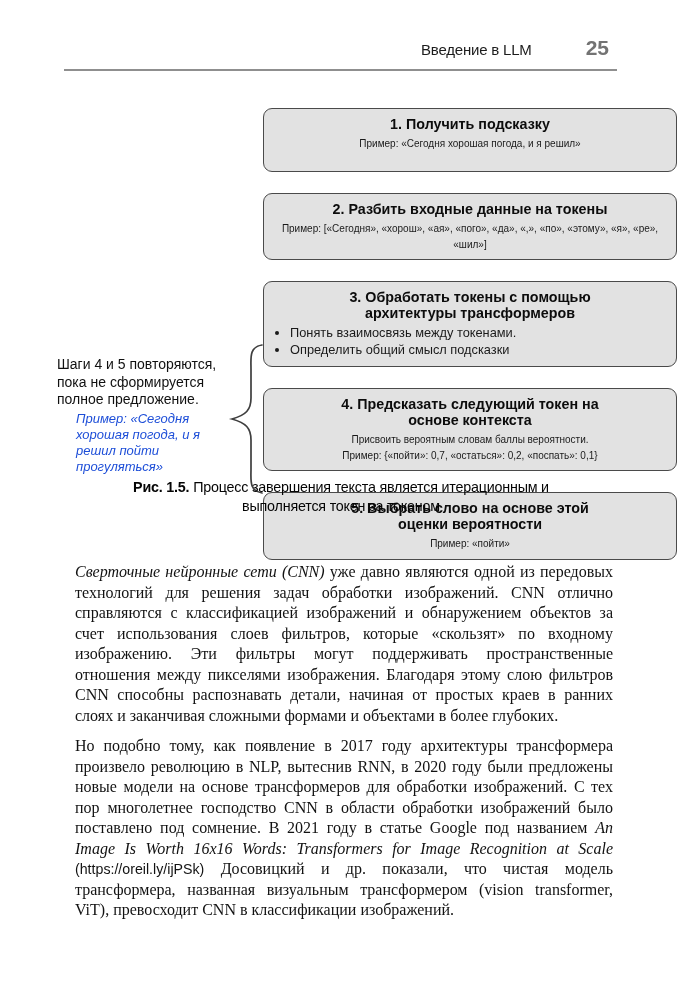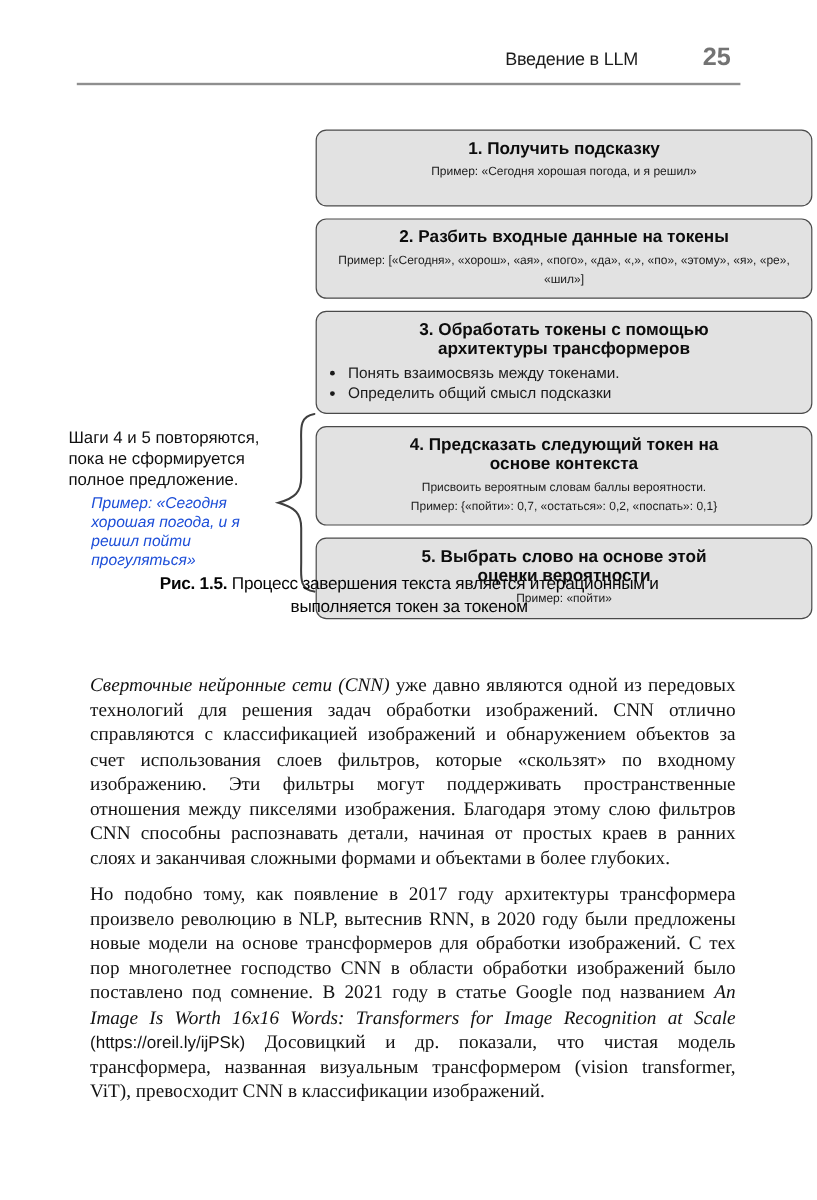--- a/index.html
+++ b/index.html
@@ -7,21 +7,21 @@
     position:relative;width:681px;height:1000px;background:#ffffff;
     outline:1px solid #ececec;overflow:hidden;
     font-family:"Liberation Sans","DejaVu Sans",sans-serif;color:#161616;
   }
   
   .header{position:absolute;top:36px;right:72px;display:flex;align-items:baseline;gap:54px;}
   .chapter-title{font-size:15px;color:#1c1c1c;letter-spacing:-0.2px;}
   .page-number{font-size:21px;font-weight:700;color:#737373;}
   .rule{position:absolute;top:69px;left:64px;width:553px;height:2px;background:#8f8f8f;}
   
-  .steps{position:absolute;left:263px;top:108px;width:414px;display:flex;flex-direction:column;gap:10px;}
+  .steps{position:absolute;left:263px;top:108px;width:414px;display:flex;flex-direction:column;gap:21px;}
   .step-box{
     box-sizing:border-box;background:#e2e2e2;border:1.6px solid #4a4a4a;border-radius:9px;
     padding:6px 10px 7px;min-height:64px;
   }
   .step-title{font-weight:700;font-size:14.3px;line-height:16px;text-align:center;color:#0c0c0c;margin:1px auto 4px;}
   .step-title.t3{max-width:272px;}
   .step-title.t4{max-width:300px;}
   .step-title.t5{max-width:240px;}
   .step-body{font-size:10px;line-height:15.5px;color:#1a1a1a;text-align:center;}
   .step-bullets{margin:1px 0 0;padding-left:16px;font-size:12.8px;line-height:16px;color:#1a1a1a;}

